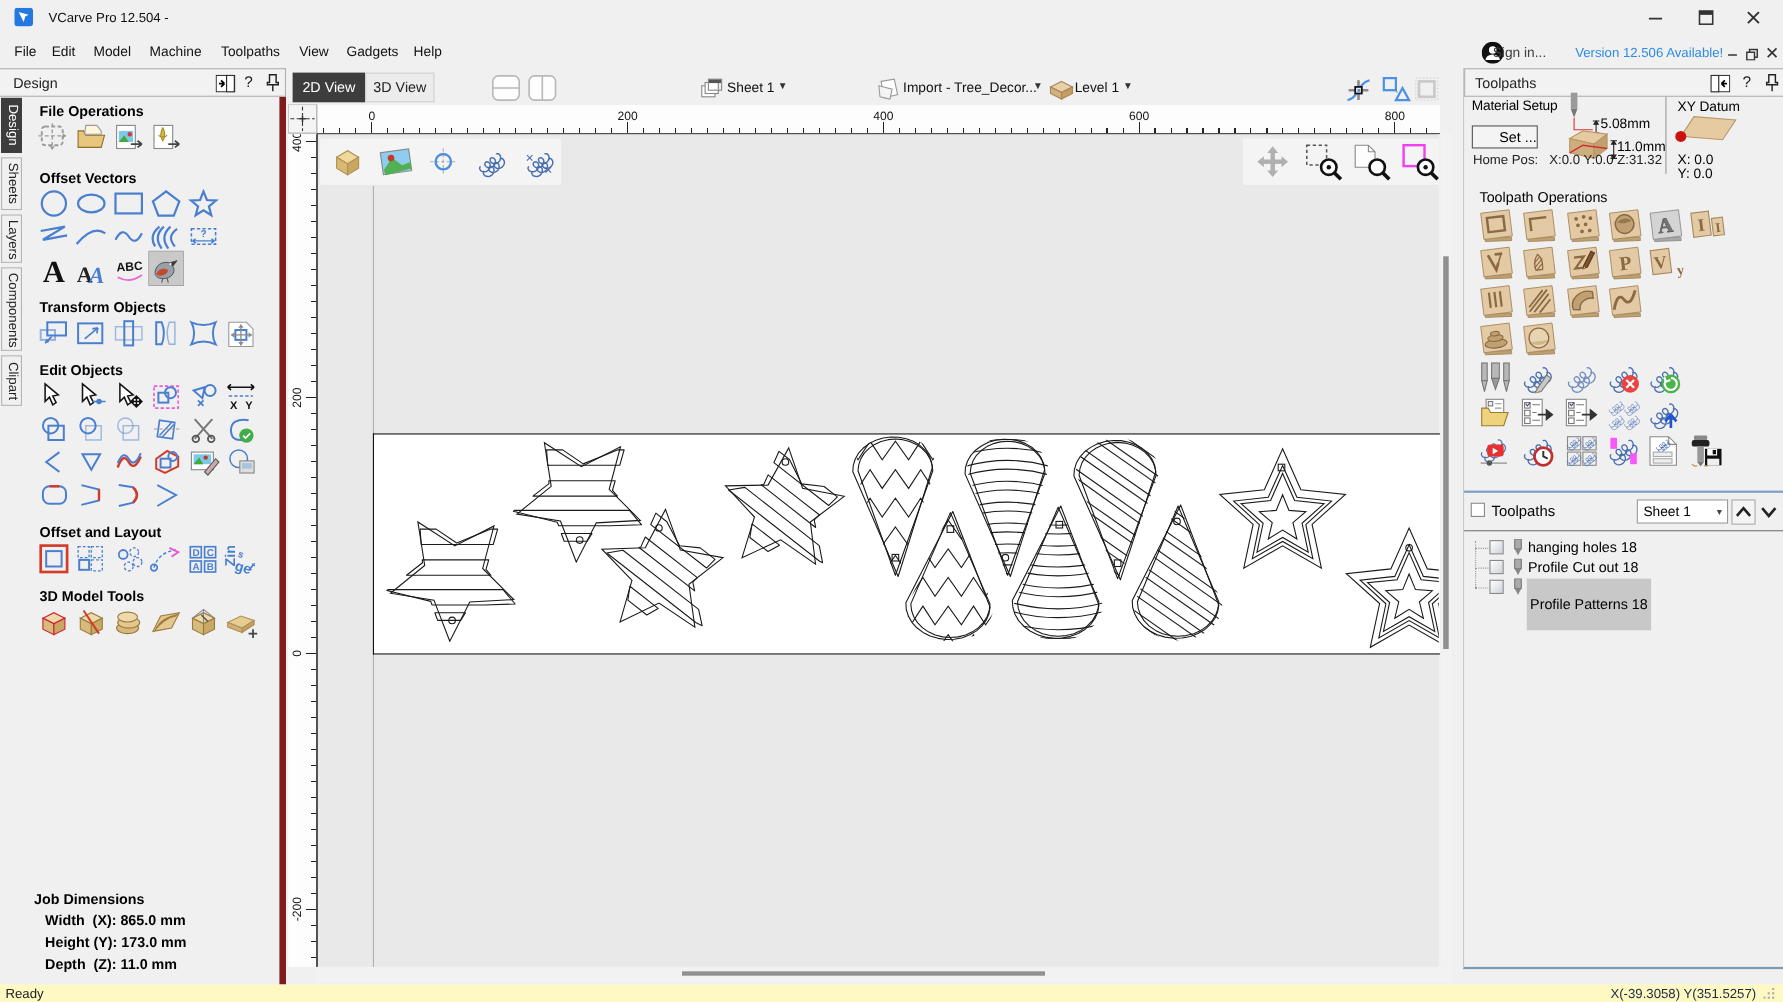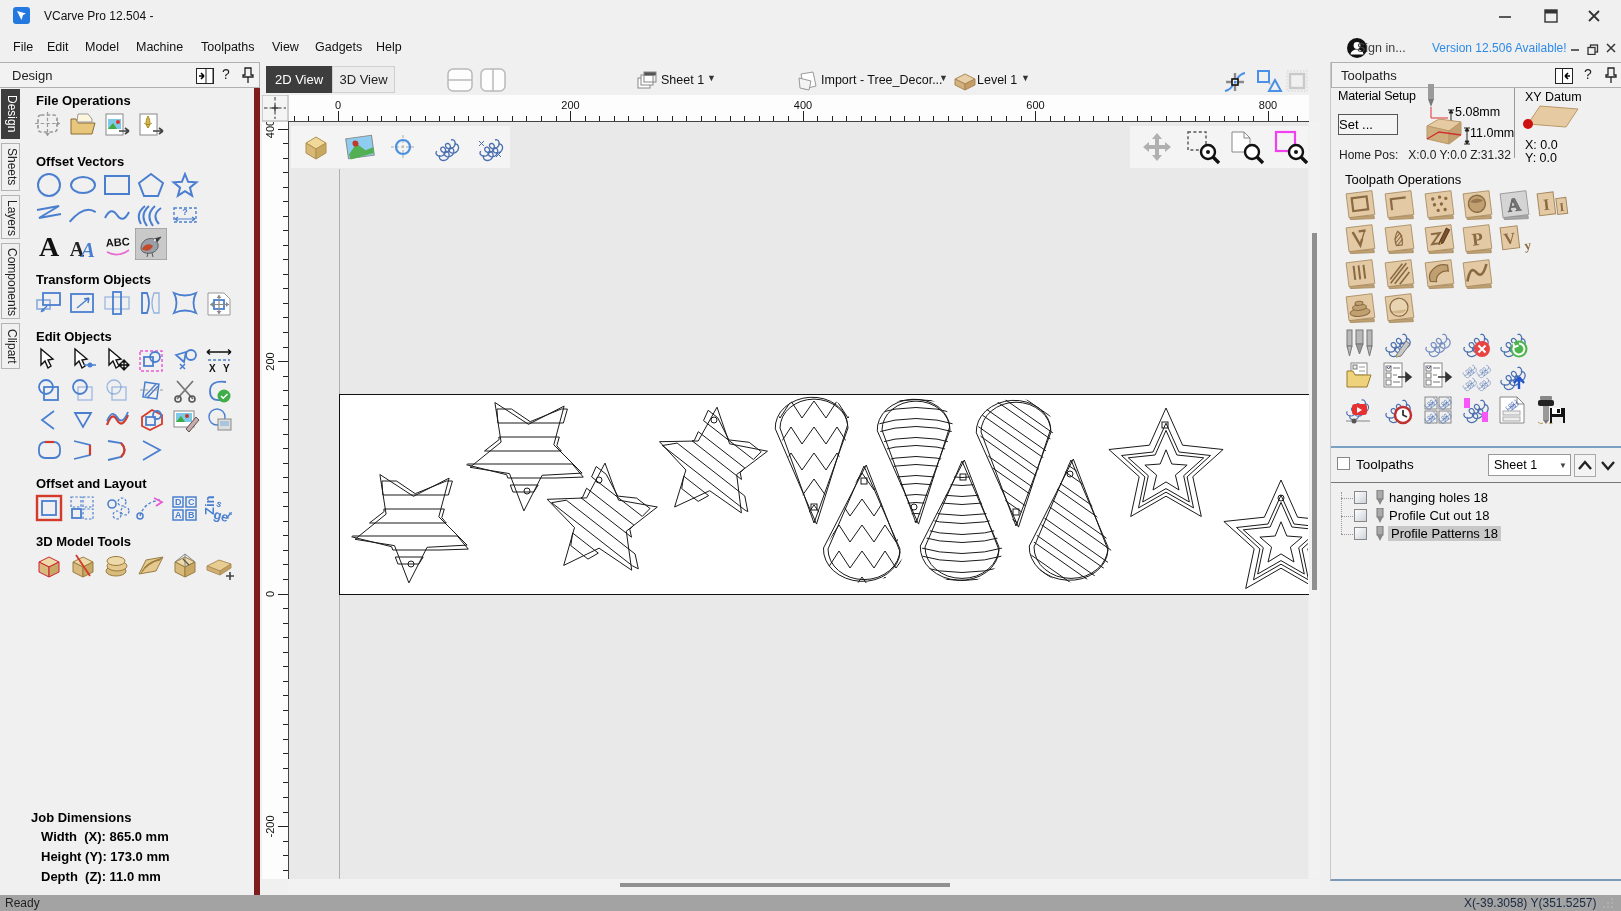--- a/index.html
+++ b/index.html
@@ -570,22 +570,22 @@
  <path d="M7,23 V34 H24" stroke="#e03030" fill="none"></path>
  <path d="M27,26 V40 M24,26 h6 M24,40 h6 M27,26 l-2,3 h4 z M27,40 l-2,-3 h4 z" stroke="#222" fill="#222" stroke-width="1"></path>
  <path d="M3,42 L15,35 L37,38 L25,47 Z" fill="#e6cba2" stroke="#b99868"></path>
  <path d="M3,42 L3,55 L25,60 L25,47 Z" fill="#cfae7e" stroke="#b99868"></path>
  <path d="M25,47 L37,38 L37,51 L25,60 Z" fill="#c2a070" stroke="#b99868"></path>
  <path d="M3,55 L15,48 L37,51" fill="none" stroke="#d03030" stroke-width="1.4"></path>
  <path d="M43,44 V60 M40,44 h6 M40,60 h6 M43,44 l-2,3 h4 z M43,60 l-2,-3 h4 z" stroke="#222" fill="#222" stroke-width="1"></path>
 </svg>
 <div class="abs" style="left:124px;top:43px;font-size:12.5px">5.08mm</div>
 <div class="abs" style="left:139px;top:64px;font-size:12.5px">11.0mm</div>
-<div class="abs" style="left:7px;top:52px;width:60px;height:21px;background:#f4f4f4;border:1px solid #555;text-align:left;font-size:13px;line-height:19px">Set ...</div>
-<div class="abs" style="left:8px;top:86px;font-size:12px;color:#222">Home Pos:&nbsp;&nbsp; X:0.0 Y:0.0 Z:31.32</div>
+<div class="abs" style="left:7px;top:52px;width:60px;height:21px;background:#f4f4f4;border:1px solid #555;text-align:right;font-size:13px;line-height:19px">Set ...</div>
+<div class="abs" style="left:8px;top:76px;font-size:12px;color:#222">Home Pos:&nbsp;&nbsp; X:0.0 Y:0.0 Z:31.32</div>
 <div class="abs" style="left:183px;top:26px;width:1px;height:70px;background:#999"></div>
 <div class="abs" style="left:194px;top:28px;font-size:12.5px">XY Datum</div>
 <svg class="abs" style="left:190px;top:38px" width="70" height="30">
       <path d="M7,24 L19,6 L57,9 L45,27 Z" fill="#e6cba2" stroke="#b99868"></path>
       <circle cx="7" cy="24" r="5" fill="#cc1111"></circle>
     </svg>
 <div class="abs" style="left:194px;top:76px;font-size:12.5px">X: 0.0</div>
 <div class="abs" style="left:194px;top:89px;font-size:12.5px">Y: 0.0</div>
 <div class="abs b" style="left:14px;top:110px;font-size:13px">Toolpath Operations</div>
     <svg class="abs" style="left:0;top:0" width="291px" height="380" viewBox="0 0 291 380">
@@ -890,23 +890,23 @@
       <rect x="2" y="0" width="6" height="9" fill="#aaa" stroke="#777"></rect>
       <path d="M2,9 L5,15 L8,9 Z" fill="#888"></path>
     </svg>
     <div class="abs" style="left:58px;top:446px;font-size:13px">Profile Cut out 18</div>
     <div class="abs" style="left:10px;top:472px;width:12px;height:1px;border-top:1px dotted #999"></div>
     <div class="abs" style="left:23px;top:465px;width:13px;height:13px;background:linear-gradient(135deg,#fff,#cdd3da);border:1px solid #888"></div>
     <svg class="abs" style="left:44px;top:464px" width="10" height="16">
       <rect x="2" y="0" width="6" height="9" fill="#aaa" stroke="#777"></rect>
       <path d="M2,9 L5,15 L8,9 Z" fill="#888"></path>
     </svg>
-    <div class="abs b" style="left:57px;top:464px;font-size:13px;background:#c8c8c8;padding:0 3px">Profile Patterns 18</div>
+    <div class="abs b" style="left:57px;top:464px;font-size:13px;background:#c8c8c8;padding:16px 3px">Profile Patterns 18</div>
   </div>
-<div class="abs" style="left:0;top:895px;width:1621px;height:16px;background:#a3a3a3">
+<div class="abs" style="left:0;top:895px;width:1621px;height:16px;background:#fef9c3">
  <div class="abs" style="left:5px;top:1px;font-size:12px;color:#222">Ready</div>
  <div class="abs" style="left:1464px;top:1px;font-size:12px;color:#1b2a41">X(-39.3058) Y(351.5257)</div>
  <svg class="abs" style="left:1603px;top:3px" width="12" height="12">
   <g fill="#b0b0b0">
         <rect x="8" y="8" width="2" height="2"></rect>
         <rect x="8" y="4" width="2" height="2"></rect>
         <rect x="8" y="0" width="2" height="2"></rect>
         <rect x="4" y="8" width="2" height="2"></rect>
         <rect x="4" y="4" width="2" height="2"></rect>
         <rect x="0" y="8" width="2" height="2"></rect>

